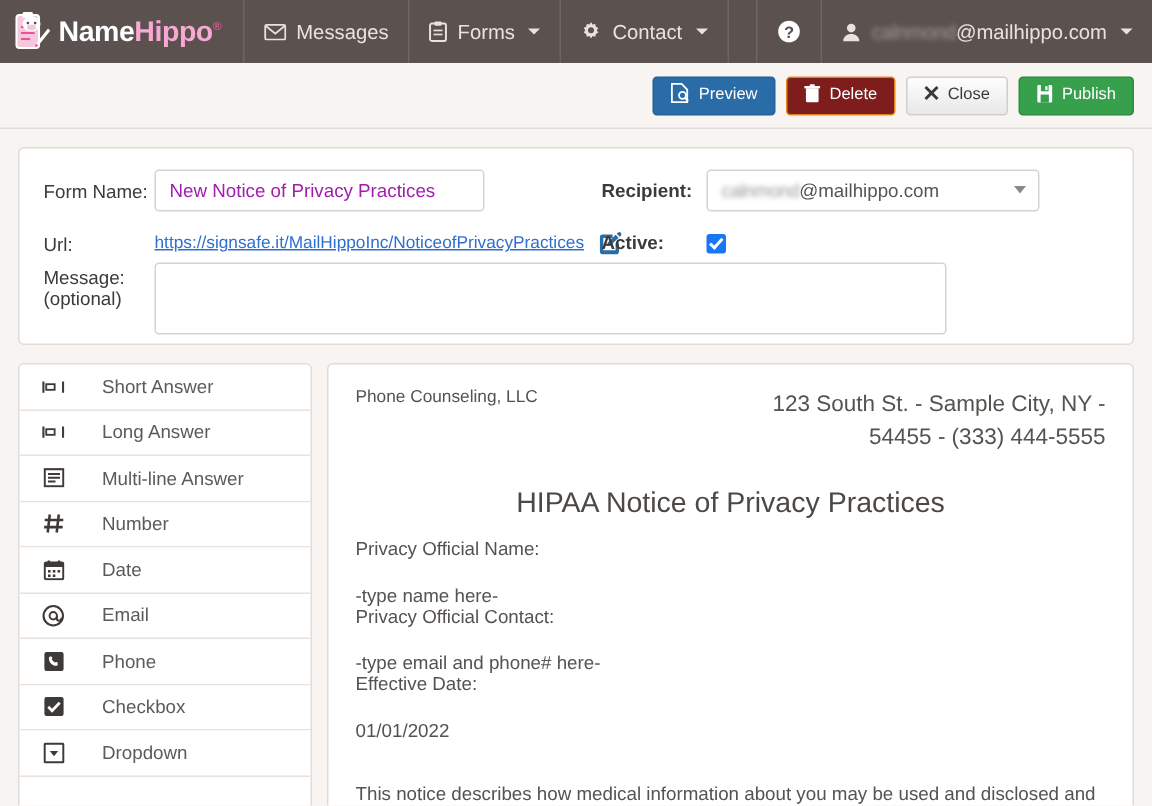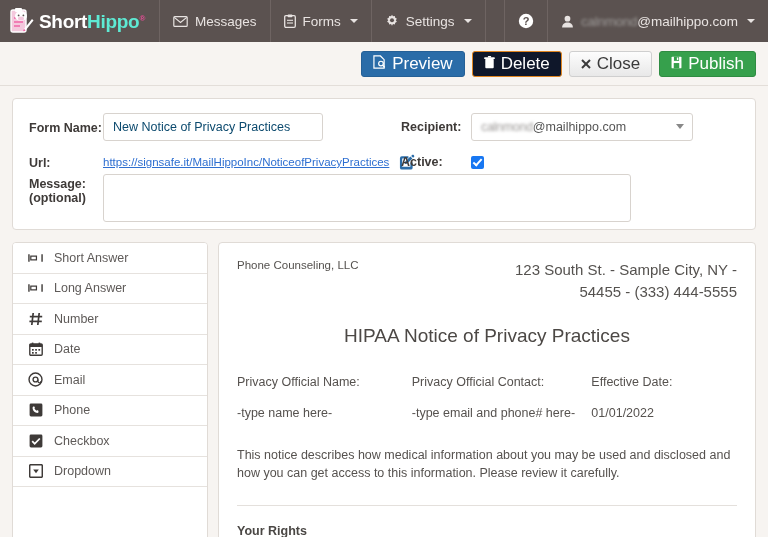--- a/index.html
+++ b/index.html
@@ -32,21 +32,21 @@
     width: 26px; height: 28px;
     position: relative;
     margin-right: 5px;
     flex: none;
   }
   .brand-text {
     font-size: 19px; font-weight: bold; letter-spacing: -0.3px;
     color: #ffffff; line-height: 1;
     white-space: nowrap;
   }
-  .brand-text .pink { color: #5eead4; margin-top: 20px; }
+  .brand-text .pink { color: #f9a8d4; margin-top: 20px; }
   .brand-text .reg { font-size: 8px; vertical-align: super; color: #ef4e9b; }
 
   .nav-item {
     display: flex; align-items: center; gap: 7px;
     padding: 0 13px;
     color: #e8e3e1; font-size: 13.5px;
     border-right: 1px solid #6e6462;
     cursor: pointer;
     white-space: nowrap;
     text-align: center;
@@ -67,58 +67,58 @@
     background: #f7f4f1;
     display: flex; align-items: center; justify-content: flex-end;
     gap: 7px;
     padding: 0 12px;
     border-bottom: 1px solid #e3ded9;
   }
   .btn {
     display: inline-flex; align-items: center; gap: 6px;
     height: 26px;
     padding: 0 11px;
-    font-size: 17px;
+    font-size: 11px;
     border-radius: 3px;
     border: 1px solid transparent;
     cursor: pointer;
     color: #fff;
     white-space: nowrap;
     line-height: 1;
   }
   .btn-preview { background: #2a6ca8; border-color: #256096; }
-  .btn-delete  { background: #0f172a; border-color: #e08520; }
+  .btn-delete  { background: #7f1d1d; border-color: #e08520; }
   .btn-close   { background: #efefef; border-color: #cfcfcf; color: #3a3a3a;
                  background-image: linear-gradient(#fdfdfd,#e8e8e8); }
   .btn-publish { background: #36a04c; border-color: #2f8c42; }
 
   
   .panel {
     background: #ffffff;
     border: 1px solid #e0dbd6;
     border-radius: 4px;
   }
   .form-panel {
     margin: 12px 12px 0 12px;
     padding: 14px 16px 18px 16px;
     height: 132px;
     position: relative;
   }
   .row { display: flex; align-items: flex-start; }
   .lbl {
-    font-size: 12.5px; font-weight: bold; color: #3e3a38;
+    font-size: 12.5px; font-weight: normal; color: #3e3a38;
     line-height: 1.15;
   }
 
   .fname-label { width: 74px; padding-top: 8px; }
   .input-text {
     width: 220px; height: 28px;
     border: 1px solid #d8d3ce; border-radius: 3px;
     padding: 0 9px;
-    font-size: 12.5px; color: #0c4a6e;
+    font-size: 12.5px; color: #a21caf;
     background: #fff;
     font-family: "Liberation Sans", sans-serif;
     outline: none;
   }
   .url-label { width: 74px; padding-top: 3px; }
   .url-link {
     font-size: 11.5px; color: #2e6fd1; text-decoration: underline;
     padding-top: 3px; cursor: pointer;
     white-space: nowrap;
   }
@@ -189,21 +189,21 @@
   }
   .fieldlist {
     width: 196px;
     background: #fff;
     border: 1px solid #e0dbd6;
     border-radius: 4px;
     overflow: hidden;
     flex: none;
   }
   .field-item {
-    display: flex; align-items: center; gap: 10px;
+    display: flex; align-items: center; gap: 24px;
     height: 30.5px;
     padding: 0 0 0 14px;
     border-bottom: 1px solid #e6e2de;
     font-size: 12.5px;
     color: #5e5a58;
     cursor: grab;
     background: #fff;
   }
   .fi-icon { width: 17px; display: flex; justify-content: center; align-items: center; color: #3e3a38; flex: none; }
 
@@ -221,21 +221,22 @@
   .doc-addr { font-size: 15px; color: #55524f; text-align: right; width: 235px; line-height: 1.45; }
   .doc-title {
     text-align: center;
     font-size: 19px;
     color: #4c4845;
     margin-top: 22px;
     font-weight: normal;
   }
   .doc-cols {
     display: flex;
-    margin-top: 28px;
+    margin-top: 12px;
+    flex-direction: column;
   }
   .dcol-1 { width: 180px; }
   .dcol-2 { width: 185px; }
   .dcol-3 { width: 150px; }
   .dc-h { font-size: 12.5px; color: #56524f; }
   .dc-v { font-size: 12.5px; color: #56524f; margin-top: 17px; }
   .doc-para {
     margin-top: 26px;
     font-size: 12.5px;
     color: #56524f;
@@ -269,21 +270,21 @@
           <line x1="6" y1="15" x2="15" y2="15" stroke="#ef4e9b" stroke-width="1.2"></line>
           <line x1="6" y1="19" x2="12" y2="19" stroke="#ef4e9b" stroke-width="1.2"></line>
           <ellipse cx="13" cy="9" rx="6" ry="5" fill="#ffffff"></ellipse>
           <circle cx="10.6" cy="8.4" r="0.9" fill="#5b5250"></circle>
           <circle cx="15.4" cy="8.4" r="0.9" fill="#5b5250"></circle>
           <ellipse cx="13" cy="11.4" rx="3" ry="2" fill="#f4c9dd"></ellipse>
           <path d="M16 22 L24 12 L25.5 13.5 L17.5 23.5 Z" fill="#ffffff"></path>
           <path d="M16 22 L17.5 23.5 L15.2 24.3 Z" fill="#ef4e9b"></path>
         </svg>
       </span>
-      <span class="brand-text"><span>Short</span><span class="pink">Hippo</span><span class="reg">®</span></span>
+      <span class="brand-text"><span>Name</span><span class="pink">Hippo</span><span class="reg">®</span></span>
     </div>
 
     <div class="nav-item">
       <span class="nav-icon">
         <svg width="15" height="11" viewBox="0 0 16 12">
           <rect x="0.7" y="0.7" width="14.6" height="10.6" rx="1" fill="none" stroke="#e8e3e1" stroke-width="1.3"></rect>
           <path d="M1.2 1.5 L8 7 L14.8 1.5" fill="none" stroke="#e8e3e1" stroke-width="1.3"></path>
         </svg>
       </span>
       <span>Messages</span>
@@ -302,21 +303,21 @@
       <span class="caret"></span>
     </div>
 
     <div class="nav-item">
       <span class="nav-icon">
         <svg width="14" height="14" viewBox="0 0 16 16">
           <path fill="#e8e3e1" d="M8 0.8l1.1 1.9 2.1-.5.5 2.1 1.9 1.1-1.3 1.7 1.3 1.7-1.9 1.1-.5 2.1-2.1-.5L8 13.4 6.9 11.5l-2.1.5-.5-2.1L2.4 8.8 3.7 7.1 2.4 5.4l1.9-1.1.5-2.1 2.1.5z"></path>
           <circle cx="8" cy="7.1" r="2.3" fill="#5b5250"></circle>
         </svg>
       </span>
-      <span>Settings</span>
+      <span>Contact</span>
       <span class="caret"></span>
     </div>
   </div>
 
   <div class="nav-right">
     <div class="nav-item">
       <span class="nav-icon">
         <svg width="16" height="16" viewBox="0 0 16 16">
           <circle cx="8" cy="8" r="7.2" fill="#ffffff"></circle>
           <text x="8" y="12" text-anchor="middle" font-size="11" font-weight="bold" font-family="Liberation Sans, sans-serif" fill="#5b5250">?</text>
@@ -446,20 +447,31 @@
       <span class="fi-icon">
         <svg width="15" height="12" viewBox="0 0 16 12">
           <line x1="1" y1="2" x2="1" y2="10" stroke="#3e3a38" stroke-width="1.5"></line>
           <line x1="15" y1="2" x2="15" y2="10" stroke="#3e3a38" stroke-width="1.5"></line>
           <rect x="3" y="4" width="6" height="4" fill="none" stroke="#3e3a38" stroke-width="1.3"></rect>
         </svg>
       </span>
       <span>Long Answer</span>
     </div>
 
+    <div class="field-item">
+      <span class="fi-icon">
+        <svg width="14" height="13" viewBox="0 0 14 13">
+          <rect x="0.8" y="0.8" width="12.4" height="11.4" fill="none" stroke="#3e3a38" stroke-width="1.4"></rect>
+          <line x1="3" y1="4" x2="11" y2="4" stroke="#3e3a38" stroke-width="1.2"></line>
+          <line x1="3" y1="6.5" x2="11" y2="6.5" stroke="#3e3a38" stroke-width="1.2"></line>
+          <line x1="3" y1="9" x2="8" y2="9" stroke="#3e3a38" stroke-width="1.2"></line>
+        </svg>
+      </span>
+      <span>Multi-line Answer</span>
+    </div>
 
     <div class="field-item">
       <span class="fi-icon">
         <svg width="14" height="14" viewBox="0 0 14 14">
           <line x1="4.2" y1="1" x2="2.8" y2="13" stroke="#3e3a38" stroke-width="1.7"></line>
           <line x1="10.2" y1="1" x2="8.8" y2="13" stroke="#3e3a38" stroke-width="1.7"></line>
           <line x1="0.8" y1="4.6" x2="13.2" y2="4.6" stroke="#3e3a38" stroke-width="1.7"></line>
           <line x1="0.4" y1="9.4" x2="12.8" y2="9.4" stroke="#3e3a38" stroke-width="1.7"></line>
         </svg>
       </span>

